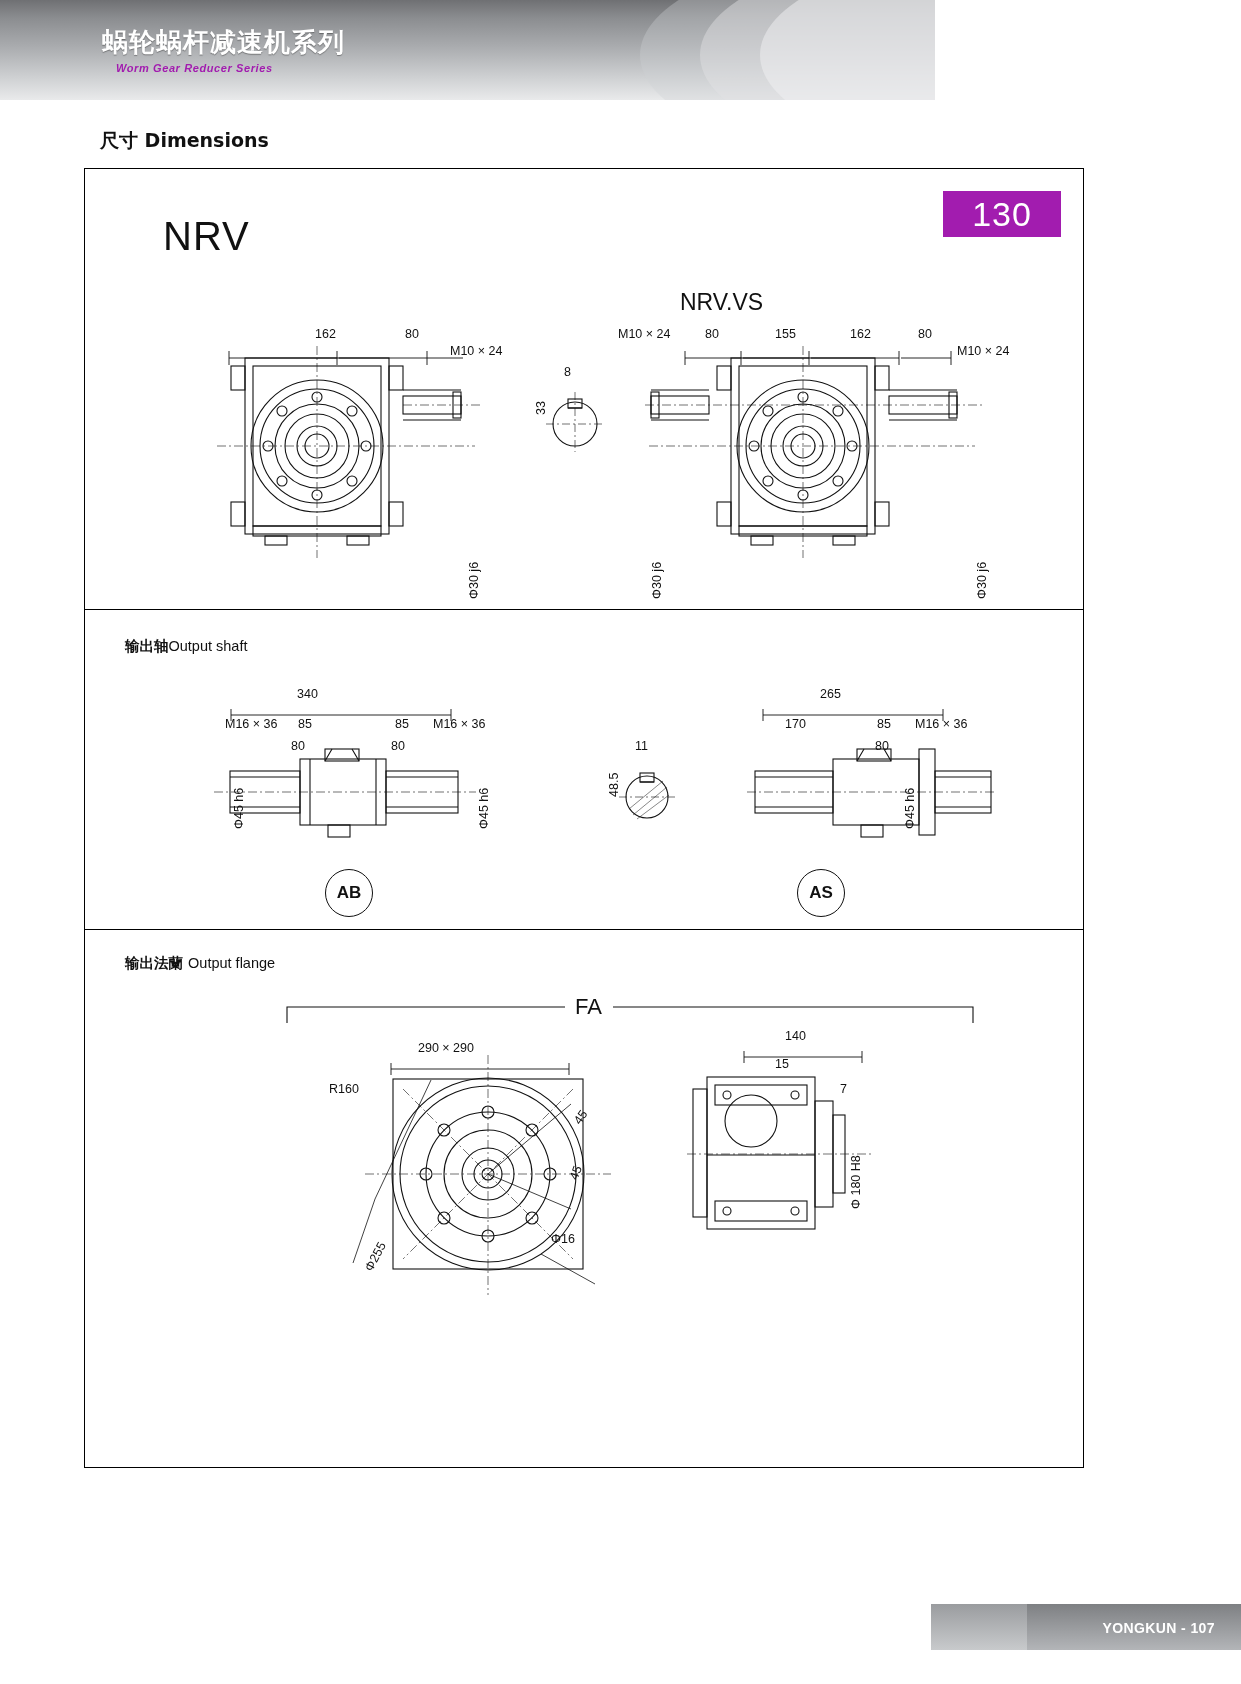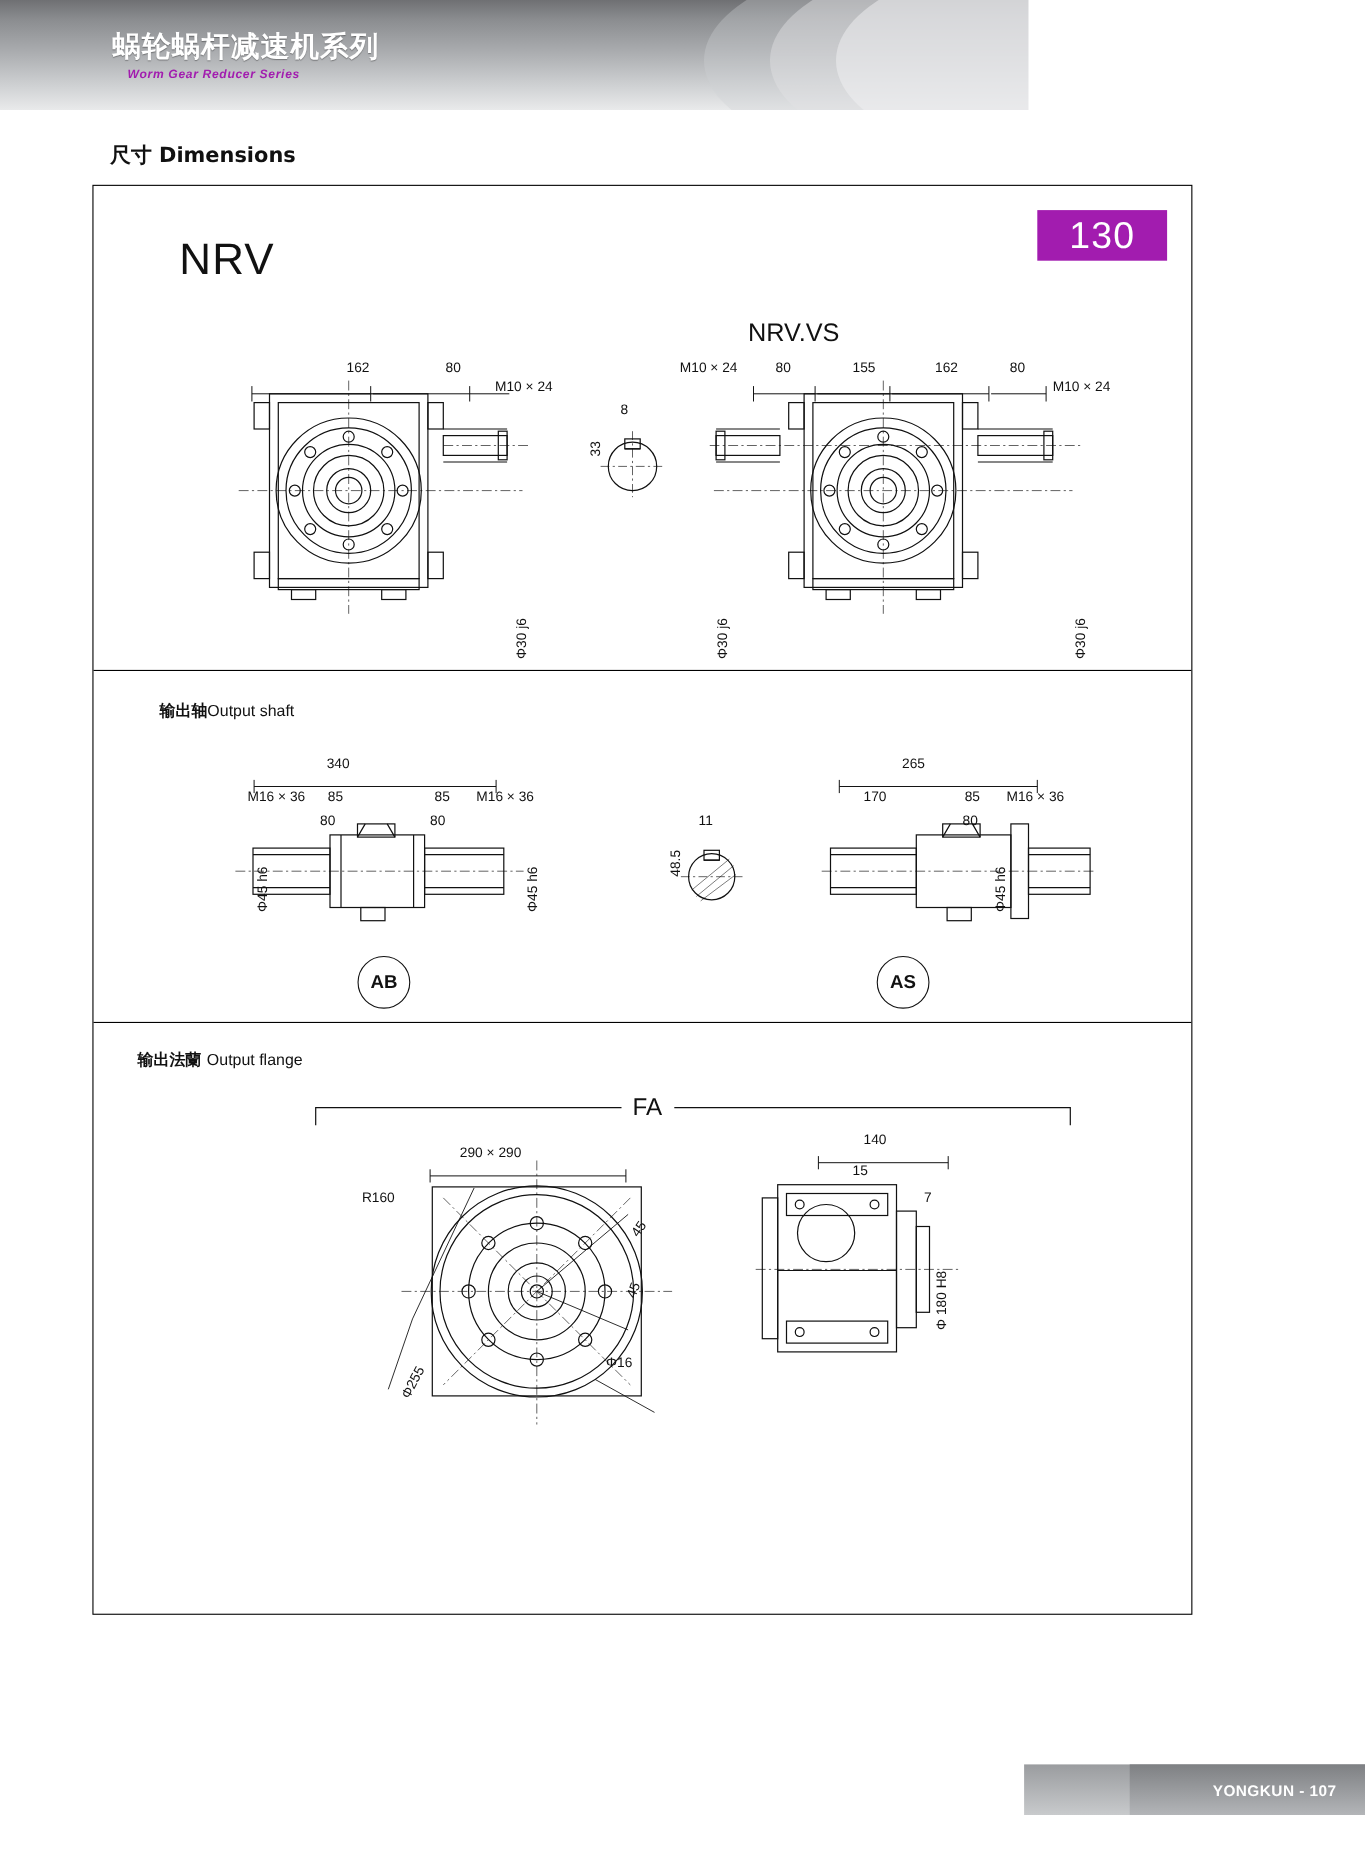--- a/index.html
+++ b/index.html
@@ -212,21 +212,21 @@
       <line x1="34" y1="4" x2="34" y2="18"></line>
         <line x1="90" y1="4" x2="90" y2="18"></line>
       <line x1="158" y1="4" x2="158" y2="18"></line>
         <line x1="248" y1="4" x2="248" y2="18"></line>
       <line x1="300" y1="4" x2="300" y2="18"></line>
     </g>
   </svg>
   <div class="dim vert" style="left:565px;top:430px;transform:rotate(-90deg);">Φ30 j6</div>
   <div class="dim vert" style="left:890px;top:430px;transform:rotate(-90deg);">Φ30 j6</div>
 
-  <div class="sub-label" style="left:40px;top:468px;margin-left:20px;">
+  <div class="sub-label" style="left:40px;top:468px;">
     <span>输出轴</span><span class="en">Output shaft</span>
   </div>
 
   <svg width="280" height="130" style="position:absolute;left:125px;top:560px;">
     <g stroke="#111" fill="none" stroke-width="1.1">
       <rect x="20" y="42" width="70" height="42"></rect>
       <rect x="90" y="30" width="86" height="66"></rect>
       <rect x="176" y="42" width="72" height="42"></rect>
       <rect x="115" y="20" width="34" height="12"></rect>
       <path d="M115 32 L122 20 M149 32 L142 20"></path>

